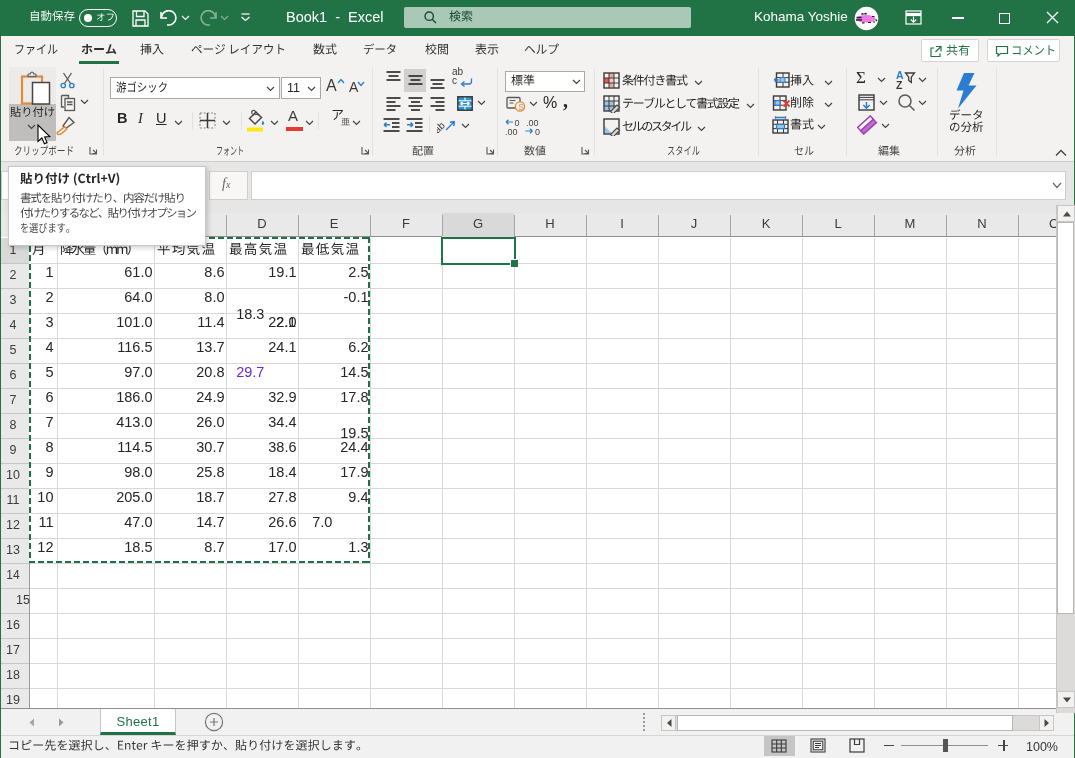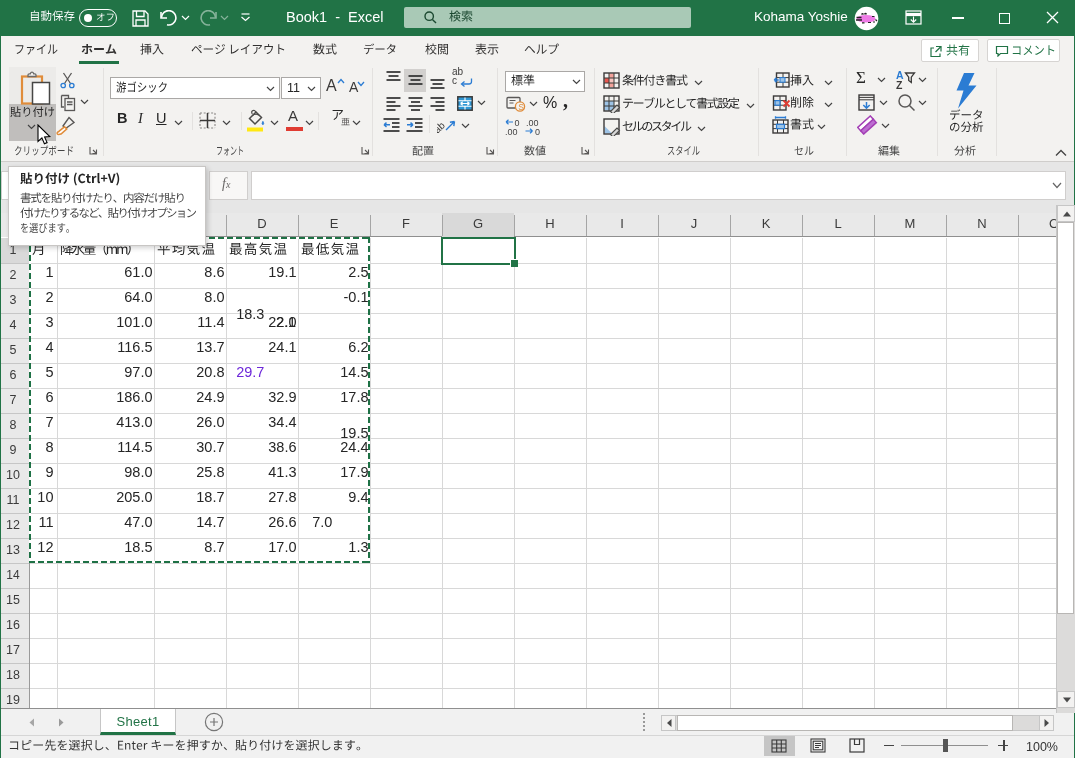--- a/index.html
+++ b/index.html
@@ -582,21 +582,21 @@
 <div class="abs" style="left:0px;top:468px;width:26px;text-align:center;font-size:12.5px;color:#3b3b3b">10</div>
 <div class="abs" style="left:1px;top:488px;width:28px;height:1px;background:#c6c6c6"></div>
 <div class="abs" style="left:0px;top:493px;width:26px;text-align:center;font-size:12.5px;color:#3b3b3b">11</div>
 <div class="abs" style="left:1px;top:513px;width:28px;height:1px;background:#c6c6c6"></div>
 <div class="abs" style="left:0px;top:518px;width:26px;text-align:center;font-size:12.5px;color:#3b3b3b">12</div>
 <div class="abs" style="left:1px;top:538px;width:28px;height:1px;background:#c6c6c6"></div>
 <div class="abs" style="left:0px;top:543px;width:26px;text-align:center;font-size:12.5px;color:#3b3b3b">13</div>
 <div class="abs" style="left:1px;top:563px;width:28px;height:1px;background:#c6c6c6"></div>
 <div class="abs" style="left:0px;top:568px;width:26px;text-align:center;font-size:12px;color:#3b3b3b">14</div>
 <div class="abs" style="left:1px;top:588px;width:28px;height:1px;background:#c6c6c6"></div>
-<div class="abs" style="left:0px;top:593px;width:26px;text-align:center;font-size:12.5px;color:#3b3b3b">15</div>
+<div class="abs" style="left:10px;top:593px;width:26px;text-align:center;font-size:12.5px;color:#3b3b3b">15</div>
 <div class="abs" style="left:1px;top:613px;width:28px;height:1px;background:#c6c6c6"></div>
 <div class="abs" style="left:0px;top:618px;width:26px;text-align:center;font-size:12.5px;color:#3b3b3b">16</div>
 <div class="abs" style="left:1px;top:638px;width:28px;height:1px;background:#c6c6c6"></div>
 <div class="abs" style="left:0px;top:643px;width:26px;text-align:center;font-size:12.5px;color:#3b3b3b">17</div>
 <div class="abs" style="left:1px;top:663px;width:28px;height:1px;background:#c6c6c6"></div>
 <div class="abs" style="left:0px;top:668px;width:26px;text-align:center;font-size:12.5px;color:#3b3b3b">18</div>
 <div class="abs" style="left:1px;top:688px;width:28px;height:1px;background:#c6c6c6"></div>
 <div class="abs" style="left:0px;top:693px;width:26px;text-align:center;font-size:12.5px;color:#3b3b3b">19</div>
 <div class="abs" style="left:1px;top:713px;width:28px;height:1px;background:#c6c6c6"></div>
 <svg style="position:absolute;left:32.0px;top:242.3px;overflow:visible" width="13.5" height="20.2">
@@ -650,21 +650,21 @@
 <div class="abs" style="left:204px;top:414.3px;width:92.5px;text-align:right;font-size:14.5px;color:#262626">34.4</div>
 <div class="abs" style="left:276px;top:425px;width:92.5px;text-align:right;font-size:14.5px;color:#262626">19.5</div>
 <div class="abs" style="left:0px;top:439.3px;width:53.5px;text-align:right;font-size:14.5px;color:#262626">8</div>
 <div class="abs" style="left:60px;top:439.3px;width:92.5px;text-align:right;font-size:14.5px;color:#262626">114.5</div>
 <div class="abs" style="left:132px;top:439.3px;width:92.5px;text-align:right;font-size:14.5px;color:#262626">30.7</div>
 <div class="abs" style="left:204px;top:439.3px;width:92.5px;text-align:right;font-size:14.5px;color:#262626">38.6</div>
 <div class="abs" style="left:276px;top:439.3px;width:92.5px;text-align:right;font-size:14.5px;color:#262626">24.4</div>
 <div class="abs" style="left:0px;top:464.3px;width:53.5px;text-align:right;font-size:14.5px;color:#262626">9</div>
 <div class="abs" style="left:60px;top:464.3px;width:92.5px;text-align:right;font-size:14.5px;color:#262626">98.0</div>
 <div class="abs" style="left:132px;top:464.3px;width:92.5px;text-align:right;font-size:14.5px;color:#262626">25.8</div>
-<div class="abs" style="left:204px;top:464.3px;width:92.5px;text-align:right;font-size:14.5px;color:#262626">41.3</div>
+<div class="abs" style="left:204px;top:464.3px;width:92.5px;text-align:right;font-size:14.5px;color:#262626">18.4</div>
 <div class="abs" style="left:276px;top:464.3px;width:92.5px;text-align:right;font-size:14.5px;color:#262626">17.9</div>
 <div class="abs" style="left:0px;top:489.3px;width:53.5px;text-align:right;font-size:14.5px;color:#262626">10</div>
 <div class="abs" style="left:60px;top:489.3px;width:92.5px;text-align:right;font-size:14.5px;color:#262626">205.0</div>
 <div class="abs" style="left:132px;top:489.3px;width:92.5px;text-align:right;font-size:14.5px;color:#262626">18.7</div>
 <div class="abs" style="left:204px;top:489.3px;width:92.5px;text-align:right;font-size:14.5px;color:#262626">27.8</div>
 <div class="abs" style="left:276px;top:489.3px;width:92.5px;text-align:right;font-size:14.5px;color:#262626">9.4</div>
 <div class="abs" style="left:0px;top:514.3px;width:53.5px;text-align:right;font-size:14.5px;color:#262626">11</div>
 <div class="abs" style="left:60px;top:514.3px;width:92.5px;text-align:right;font-size:14.5px;color:#262626">47.0</div>
 <div class="abs" style="left:132px;top:514.3px;width:92.5px;text-align:right;font-size:14.5px;color:#262626">14.7</div>
 <div class="abs" style="left:204px;top:514.3px;width:92.5px;text-align:right;font-size:14.5px;color:#262626">26.6</div>

